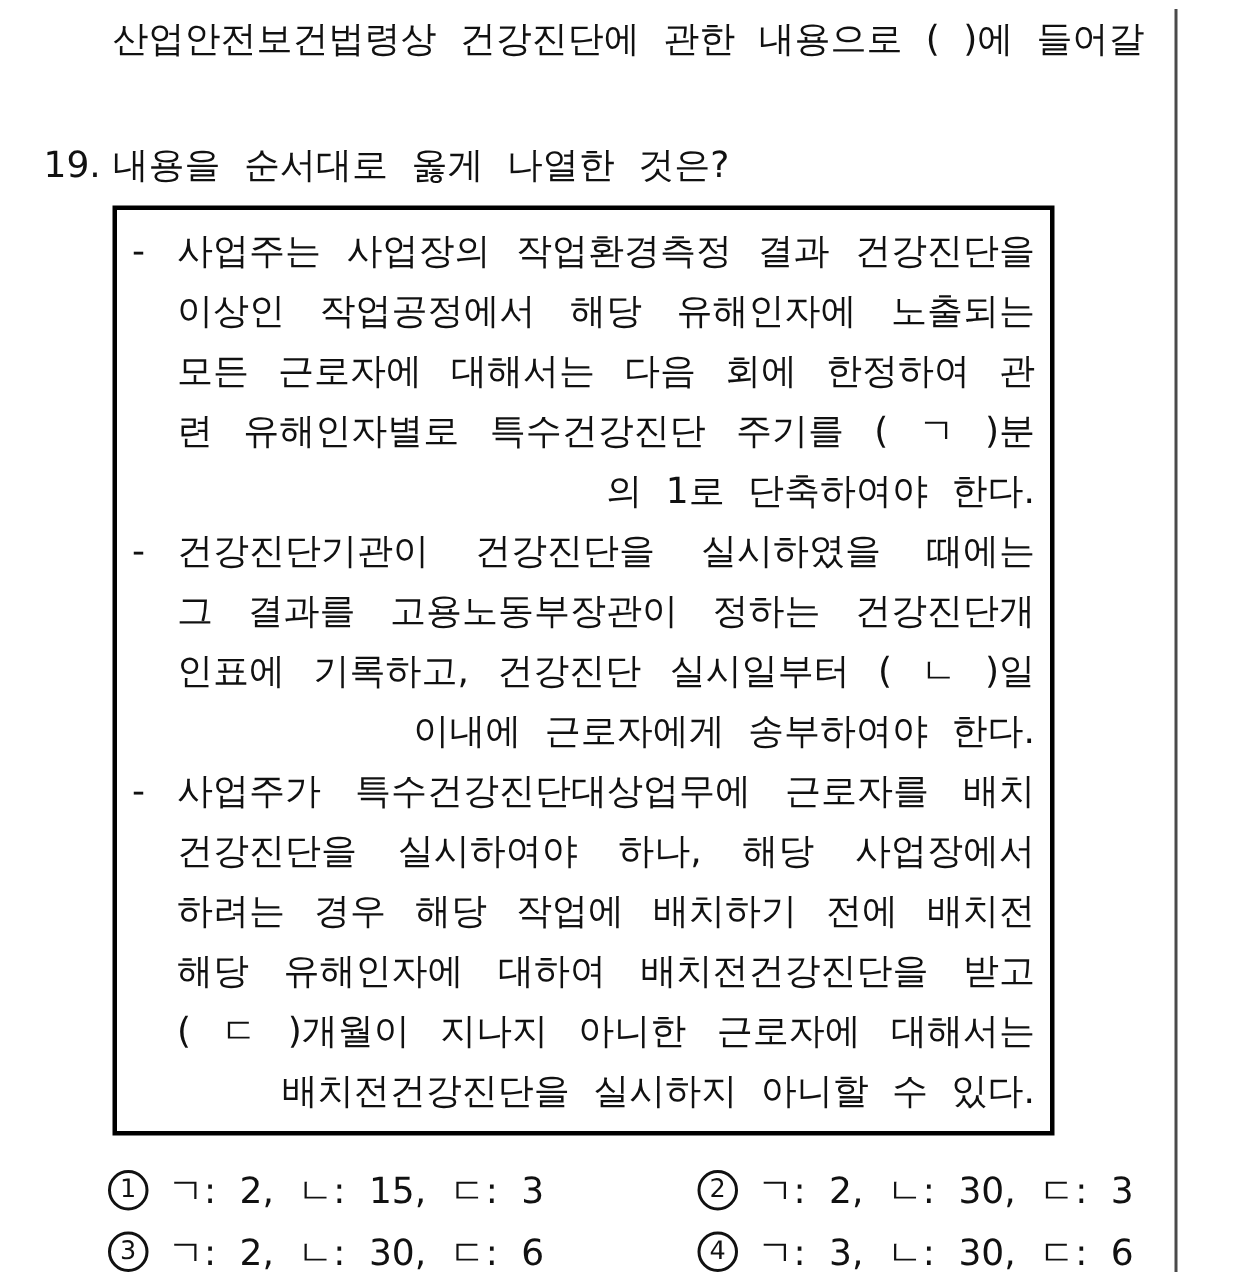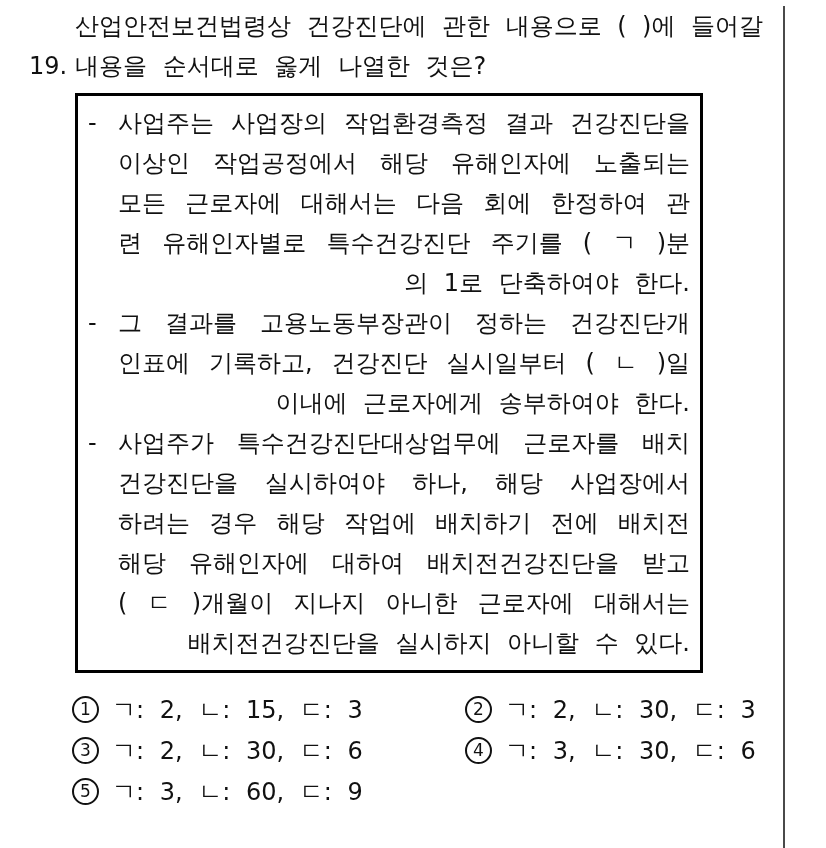--- a/index.html
+++ b/index.html
@@ -15,21 +15,21 @@
   .column-divider {
     position: absolute; left: 783px; top: 0;
     width: 2px; height: 848px; background: #4a4a4a;
   }
 
   
   .question { display: flex; margin: 6px 0 0 29px; font-size: 24px; line-height: 40px; align-items: flex-end; }
   .qnum { width: 46px; flex: 0 0 46px; }
   .qtext { width: 688px; }
   .qline.j { text-align: justify; text-align-last: justify; }
-  .qline.l { text-align: left; word-spacing: 8px; }
+  .qline.l { text-align: left; word-spacing: 8px; margin-top: 44px; }
 
   
   .passage-box {
     margin: 7px 0 0 75px;
     width: 628px;
     border: 3px solid #000;
     padding: 7px 10px;
     font-size: 24px; line-height: 40px;
   }
   .p-item { display: flex; }
@@ -72,20 +72,21 @@
         <div class="p-line j">이상인 작업공정에서 해당 유해인자에 노출되는</div>
         <div class="p-line j">모든 근로자에 대해서는 다음 회에 한정하여 관</div>
         <div class="p-line j">련 유해인자별로 특수건강진단 주기를 ( ㄱ )분</div>
         <div class="p-line l">의 1로 단축하여야 한다.</div>
       </div>
     </div>
 
     <div class="p-item">
       <div class="p-dash">-</div>
       <div class="p-lines">
+        <div class="p-line j">건강진단기관이 건강진단을 실시하였을 때에는</div>
         <div class="p-line j">그 결과를 고용노동부장관이 정하는 건강진단개</div>
         <div class="p-line j">인표에 기록하고, 건강진단 실시일부터 ( ㄴ )일</div>
         <div class="p-line l">이내에 근로자에게 송부하여야 한다.</div>
       </div>
     </div>
 
     <div class="p-item">
       <div class="p-dash">-</div>
       <div class="p-lines">
         <div class="p-line j">사업주가 특수건강진단대상업무에 근로자를 배치</div>

